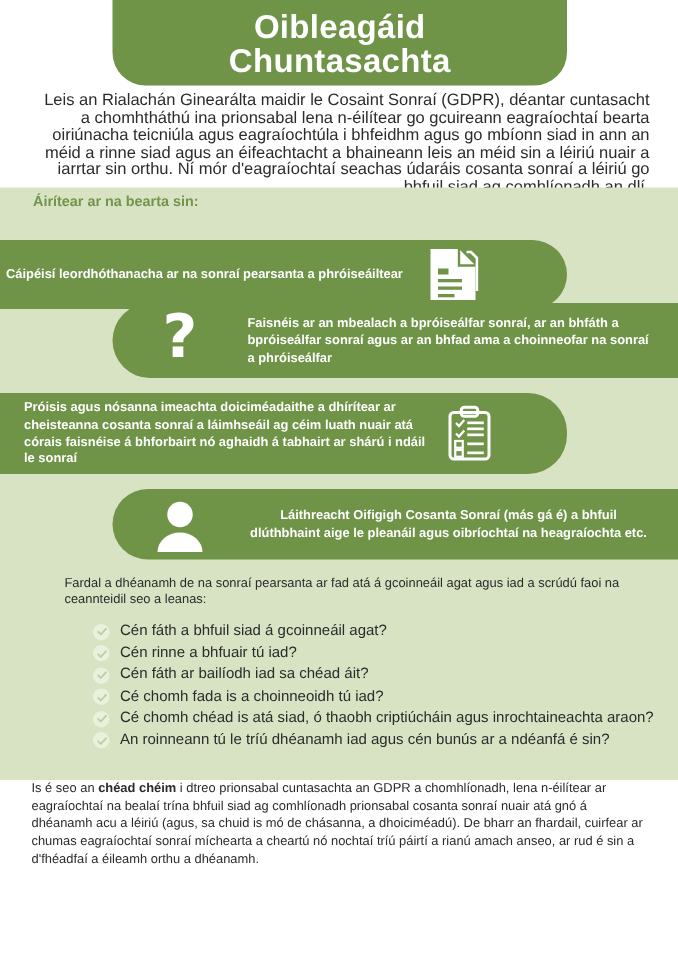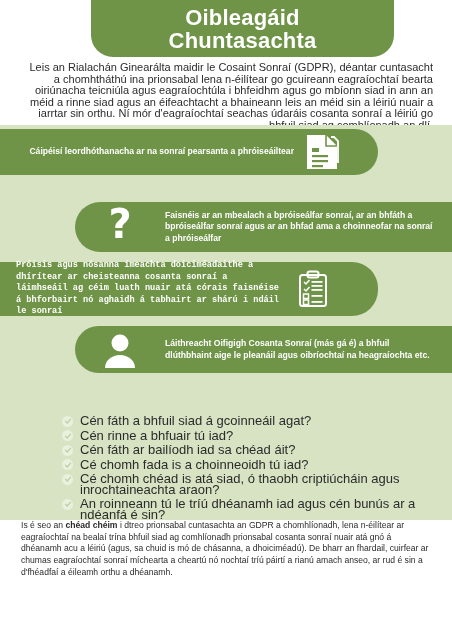--- a/index.html
+++ b/index.html
@@ -10,21 +10,21 @@
     overflow:hidden;
     position:relative;
   }
   .page{position:relative;width:452px;height:642px;background:#ffffff;}
 
   
   .header-block{
     position:absolute;left:75px;top:0;width:303px;height:57px;
     background:#6f9447;
     border-bottom-left-radius:22px;border-bottom-right-radius:22px;
-    display:flex;flex-direction:column;align-items:center;justify-content:center;margin-left:16px;
+    display:flex;flex-direction:column;align-items:center;justify-content:center;
   }
   .header-block .ttl{
     color:#ffffff;font-weight:bold;font-size:22px;line-height:23px;
     letter-spacing:.2px;text-align:center;
   }
 
   
   .intro{
     position:absolute;left:21px;top:62px;width:412px;
     font-size:11px;line-height:11.6px;color:#2b2b2b;text-align:right;
@@ -52,45 +52,45 @@
     right:0;border-top-left-radius:26px;border-bottom-left-radius:26px;
   }
   .bar .txt{
     color:#ffffff;font-size:8.6px;line-height:11.4px;font-weight:bold;
   }
   .bar .ic{
     flex:0 0 auto;display:flex;align-items:center;justify-content:center;
   }
 
   
-  #bar1{top:4px;width:378px;height:46px;padding-left:24px;box-sizing:border-box;text-align:right;}
+  #bar1{top:35px;width:378px;height:46px;padding-left:4px;box-sizing:border-box;}
   #bar1 .txt{width:270px;}
   #bar2{top:77px;width:377px;height:50px;padding-left:0;box-sizing:border-box;}
   #bar3{top:137px;width:378px;height:54px;padding-left:16px;box-sizing:border-box;}
-  #bar3 .txt{width:268px;font-family:Liberation Mono, monospace;}
-  #bar4{top:201px;width:377px;height:47px;box-sizing:border-box;}
+  #bar3 .txt{width:268px;}
+  #bar4{top:201px;width:377px;height:47px;box-sizing:border-box;text-align:center;}
 
   
   .inv-intro{
     position:absolute;left:43px;top:258px;width:390px;
     font-size:8.6px;line-height:11.4px;color:#2b2b2b;
   }
 
   
   .checklist{
     position:absolute;left:62px;top:290px;width:380px;
   }
   .chk-row{display:flex;align-items:flex-start;margin-bottom:3.0px;}
   .chk-ico{
     flex:0 0 auto;width:11px;height:11px;border-radius:50%;
     background:#e9f0dd;margin-right:7px;margin-top:.5px;
     display:flex;align-items:center;justify-content:center;
   }
   .chk-ico svg{display:block;}
-  .chk-txt{font-size:13px;line-height:11px;color:#2b2b2b;}
+  .chk-txt{font-size:10px;line-height:11px;color:#2b2b2b;text-align:center;}
 
   
   .closing{
     position:absolute;left:21px;top:520px;width:412px;
     font-size:8.6px;line-height:11.7px;color:#2b2b2b;
   }
   .closing b{font-weight:bold;}
 
   
   .footer{
@@ -160,20 +160,21 @@
     <div class="bar right" id="bar4">
       <div class="ic" style="width:90px;">
         <svg width="36" height="36" viewBox="0 0 36 36">
           <circle cx="18" cy="11" r="8.5" fill="#ffffff"></circle>
           <path d="M3 36 a15 13 0 0 1 30 0 z" fill="#ffffff"></path>
         </svg>
       </div>
       <div class="txt" style="width:268px;">Láithreacht Oifigigh Cosanta Sonraí (más gá é) a bhfuil dlúthbhaint aige le pleanáil agus oibríochtaí na heagraíochta etc.</div>
     </div>
 
+    <div class="inv-intro">Fardal a dhéanamh de na sonraí pearsanta ar fad atá á gcoinneáil agat agus iad a scrúdú faoi na ceannteidil seo a leanas:</div>
 
     <div class="checklist">
       <div class="chk-row">
         <span class="chk-ico">
           <svg width="8" height="8" viewBox="0 0 8 8">
               <path d="M1.5 4.2 L3.2 6 L6.6 2.2" fill="none" stroke="#b9cfa0" stroke-width="1.2" stroke-linecap="round" stroke-linejoin="round"></path>
             </svg>
         </span>
         <span class="chk-txt">Cén fáth a bhfuil siad á gcoinneáil agat?</span>
       </div>

